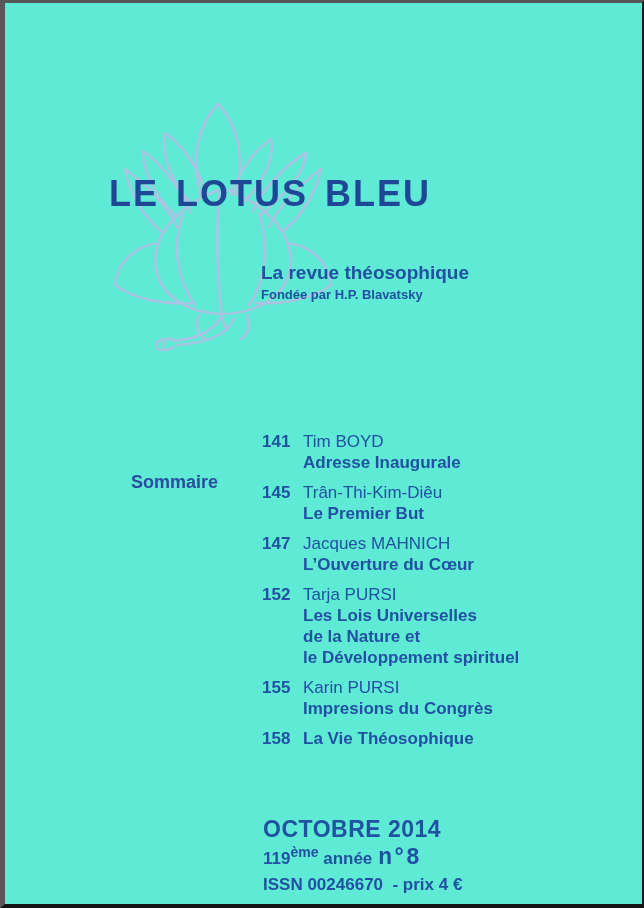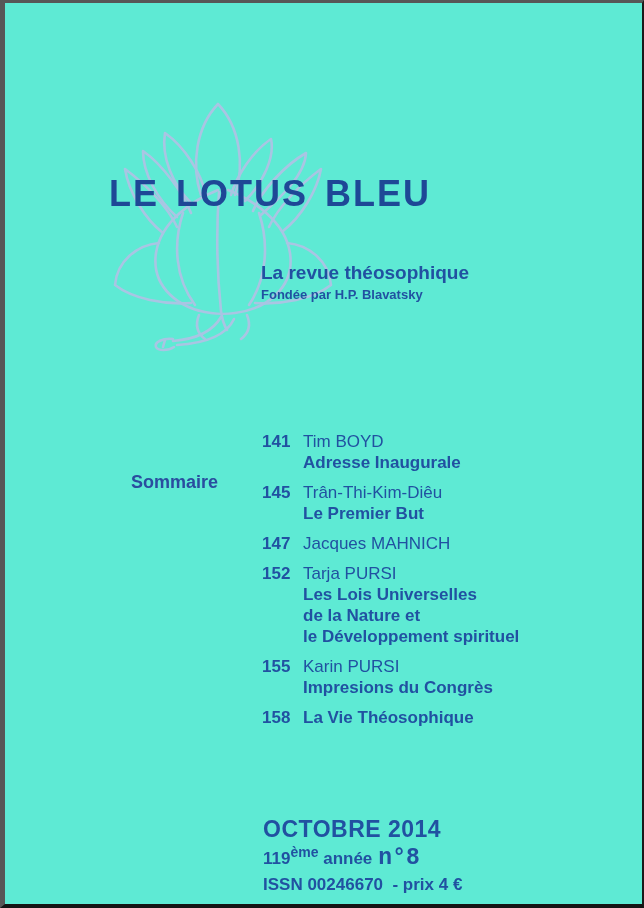--- a/index.html
+++ b/index.html
@@ -187,20 +187,21 @@
       <div class="toc-text">
         <div class="toc-author">Trân-Thi-Kim-Diêu</div>
         <div class="toc-title">Le Premier But</div>
       </div>
     </div>
 
     <div class="toc-entry">
       <span class="toc-num">147</span>
       <div class="toc-text">
         <div class="toc-author">Jacques MAHNICH</div>
+        <div class="toc-title">L’Ouverture du Cœur</div>
       </div>
     </div>
 
     <div class="toc-entry">
       <span class="toc-num">152</span>
       <div class="toc-text">
         <div class="toc-author">Tarja PURSI</div>
         <div class="toc-title">Les Lois Universelles</div>
         <div class="toc-title">de la Nature et</div>
         <div class="toc-title">le Développement spirituel</div>

